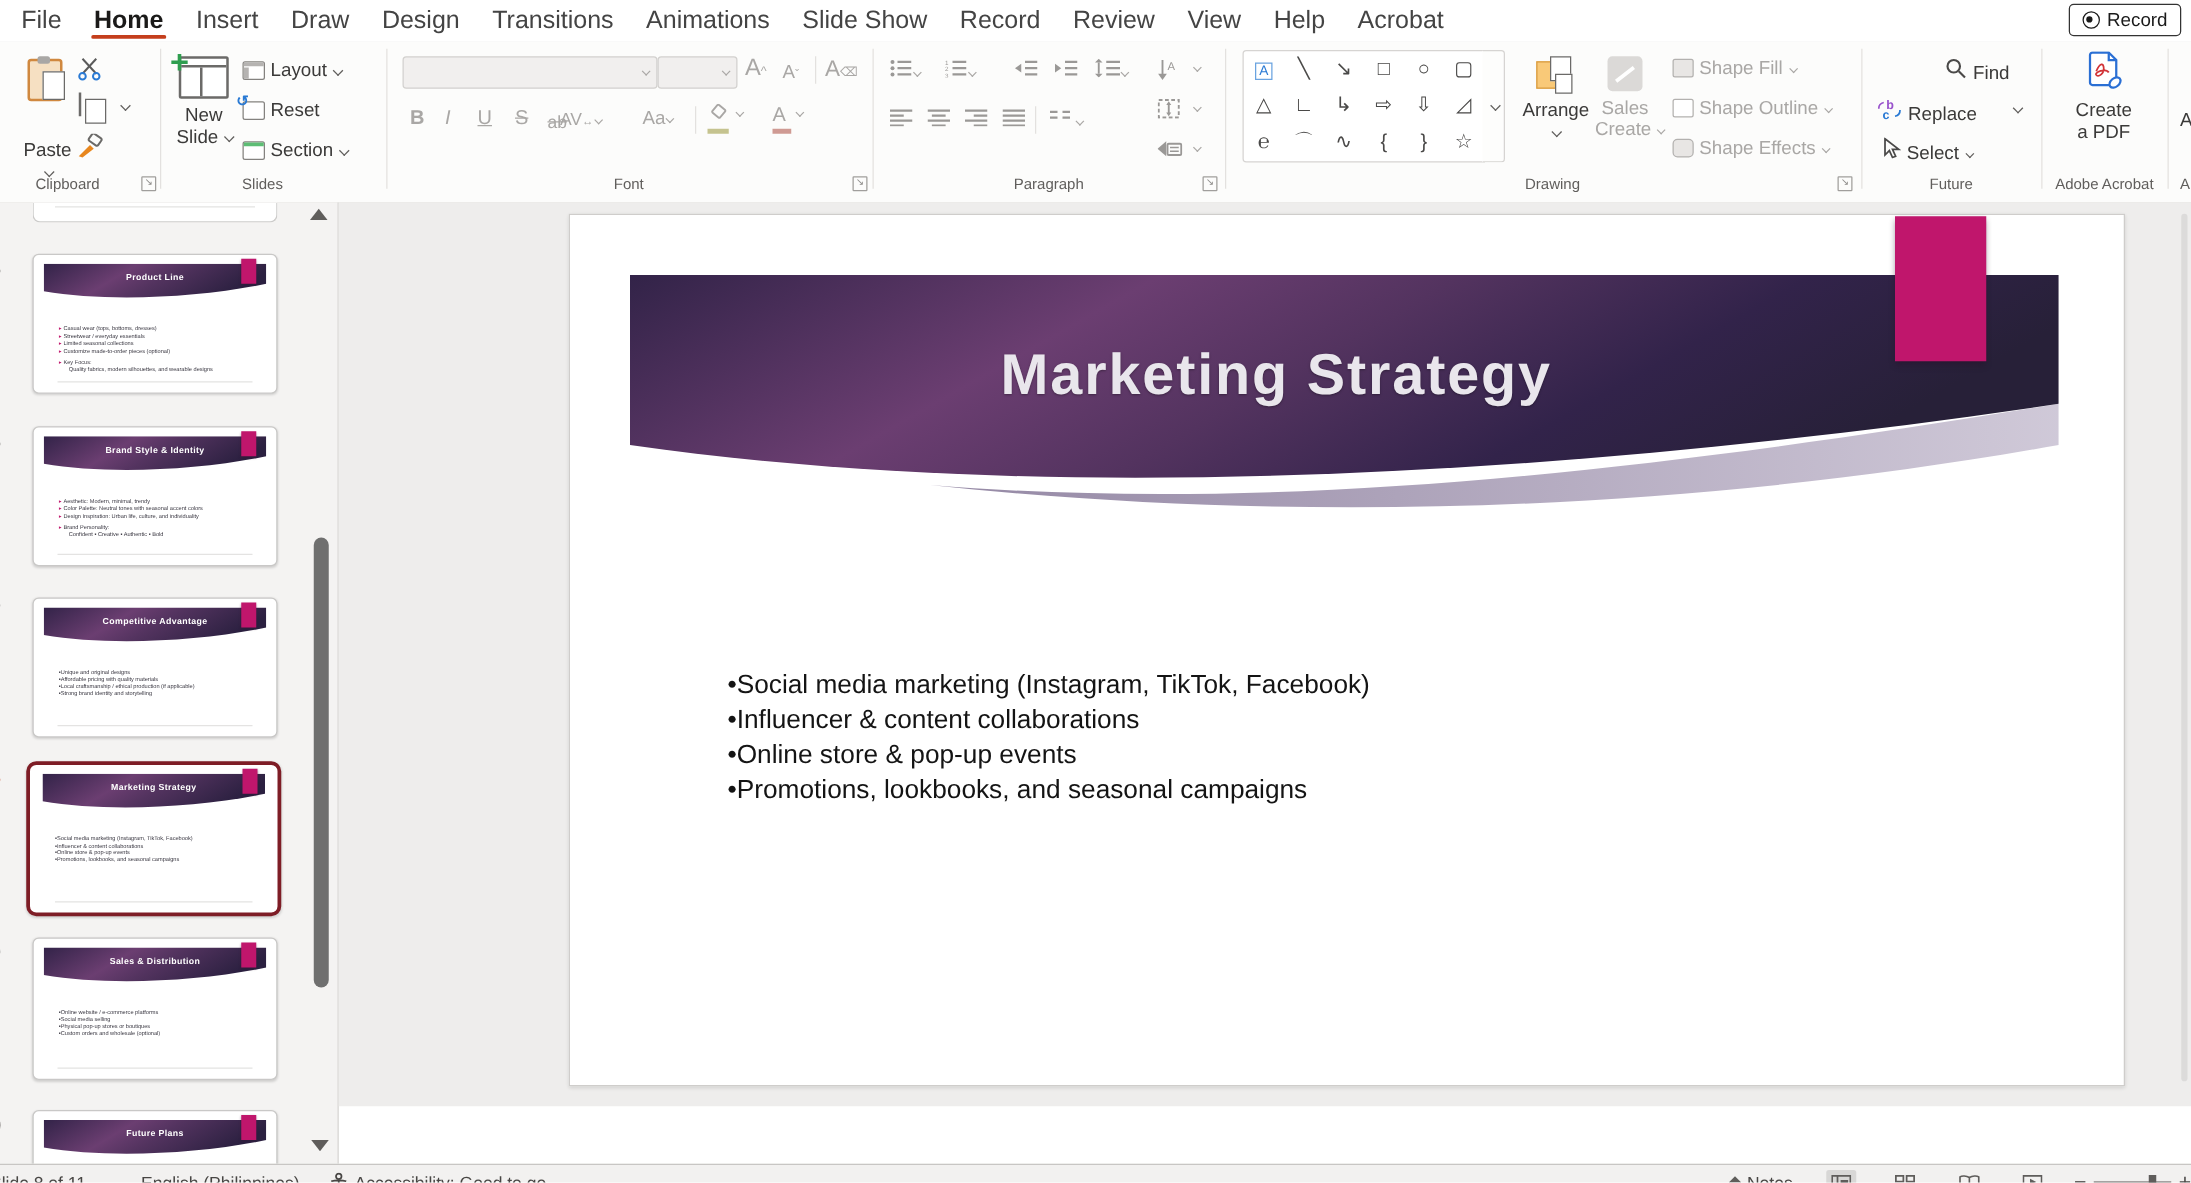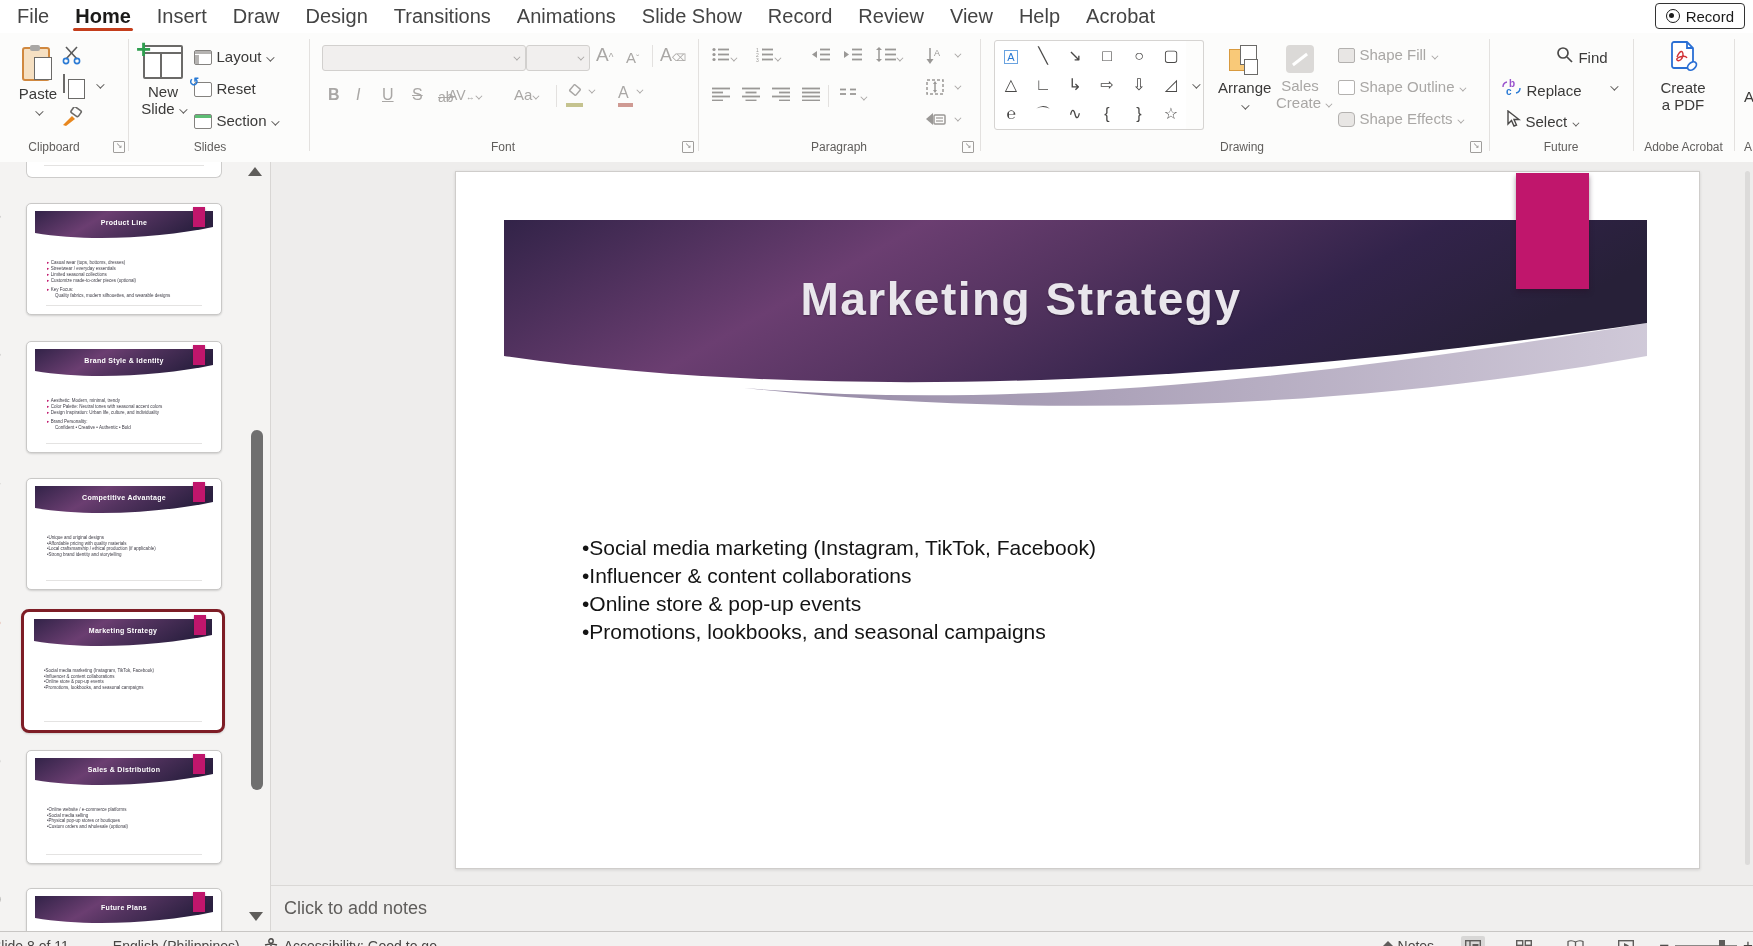--- a/index.html
+++ b/index.html
@@ -149,21 +149,21 @@
   </div>
 </div>
 
 <div class="ribbon">
 
   <div class="abs" style="left:18px;top:12px;width:40px;text-align:center">
     <span class="pi-board" style="left:4px;top:2px">
         <span class="pi-clip"></span>
         <span class="pi-page"></span>
       </span>
-    <div class="rlbl" style="margin-top:40px">Paste</div>
+    <div class="rlbl" style="margin-top:67px">Paste</div>
     <span class="chv" style="color:#5f5d5b"></span>
   </div>
   <div class="abs" style="left:62px;top:12px">
     <svg width="20" height="20">
       <line x1="4" y1="2" x2="15" y2="14" stroke="#5a5a5a" stroke-width="1.6"></line>
       <line x1="15" y1="2" x2="4" y2="14" stroke="#5a5a5a" stroke-width="1.6"></line>
       <circle cx="4" cy="16" r="2.6" fill="none" stroke="#2a7ad4" stroke-width="1.6"></circle>
       <circle cx="15" cy="16" r="2.6" fill="none" stroke="#2a7ad4" stroke-width="1.6"></circle>
     </svg>
   </div>
@@ -574,23 +574,20 @@
       <div class="sbullets" id="slide-bullets">
           <div class="sbullet">•Social media marketing (Instagram, TikTok, Facebook)</div>
           <div class="sbullet">•Influencer &amp; content collaborations</div>
           <div class="sbullet">•Online store &amp; pop-up events</div>
           <div class="sbullet">•Promotions, lookbooks, and seasonal campaigns</div>
         </div>
     </div>
     <div class="edit-scroll"></div>
   </div>
 
-  <div class="notes">
-    <div class="notes-ph">Click to add notes</div>
-  </div>
 </div>
 
 <div class="statusbar">
   <span class="sp" style="margin-left:-8px">Slide 8 of 11</span>
   <span class="sp" style="margin-left:44px">English (Philippines)</span>
   <span style="margin-left:24px;display:flex;align-items:center">
     <svg width="14" height="16">
       <circle cx="7" cy="3" r="2.2" fill="none" stroke="#484644" stroke-width="1.4"></circle>
       <path d="M1,7 C4,6 10,6 13,7 M7,7 L7,11 M7,11 L3.5,15.5 M7,11 L10.5,15.5" fill="none" stroke="#484644" stroke-width="1.4"></path>
     </svg>

